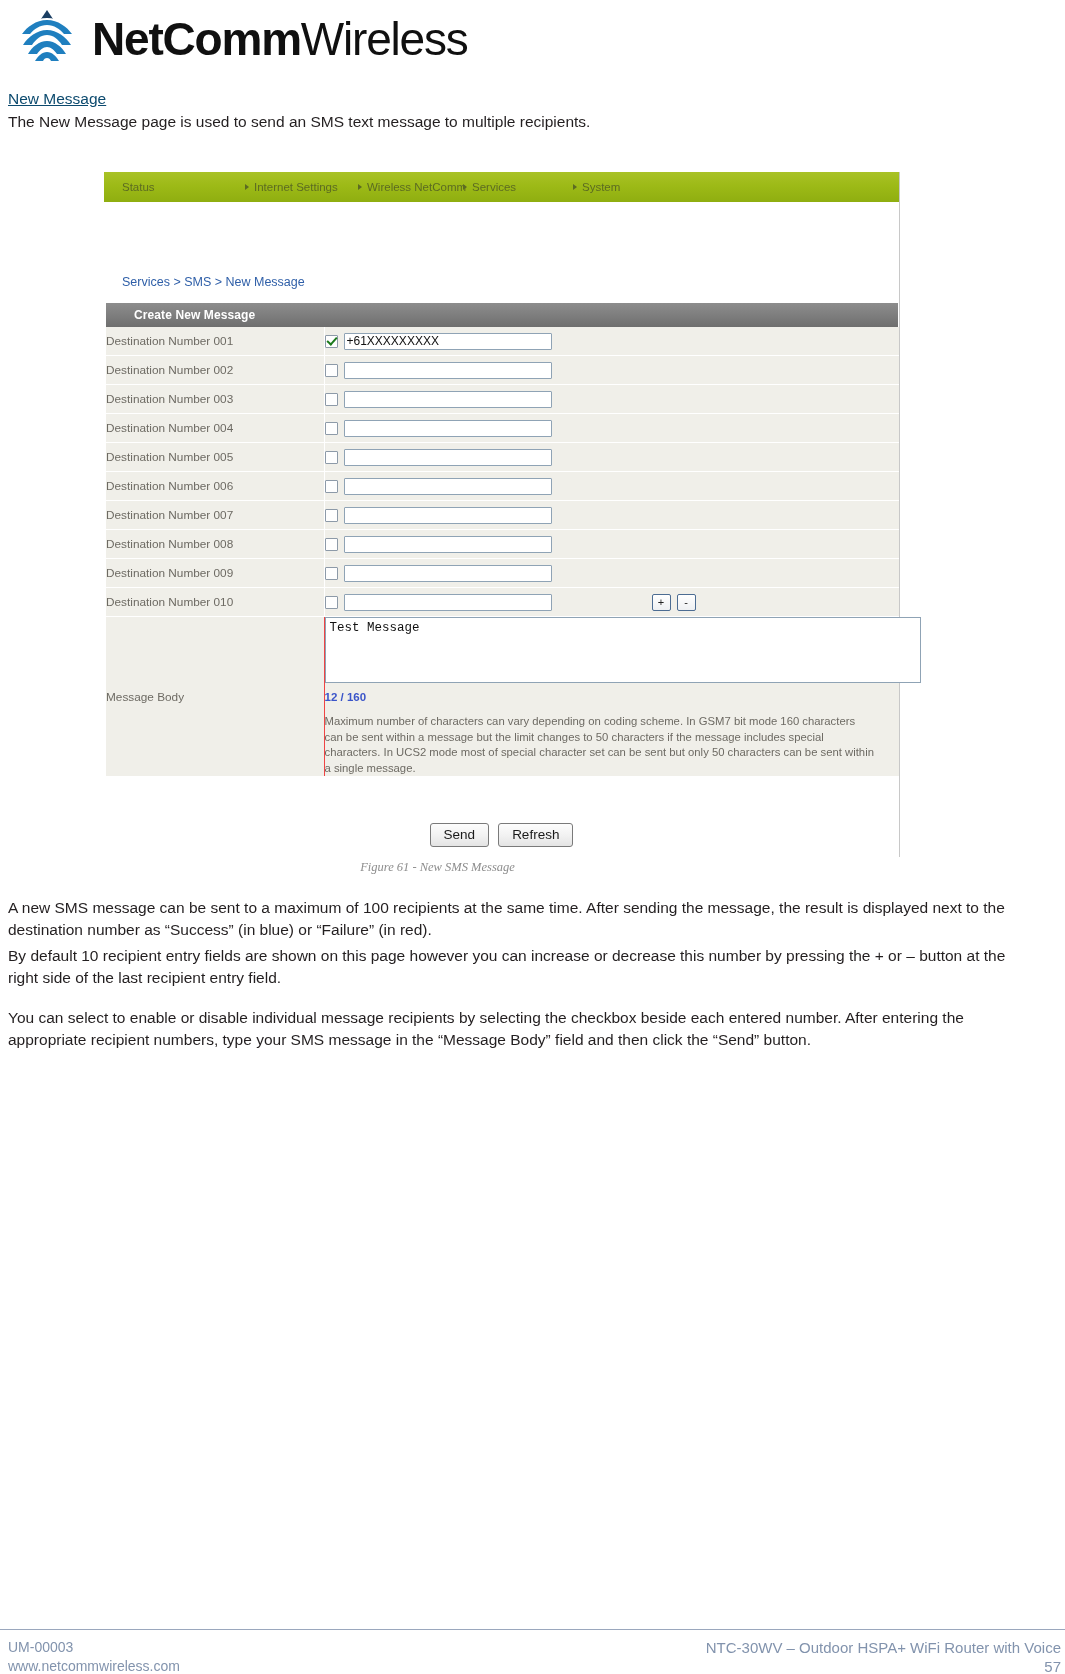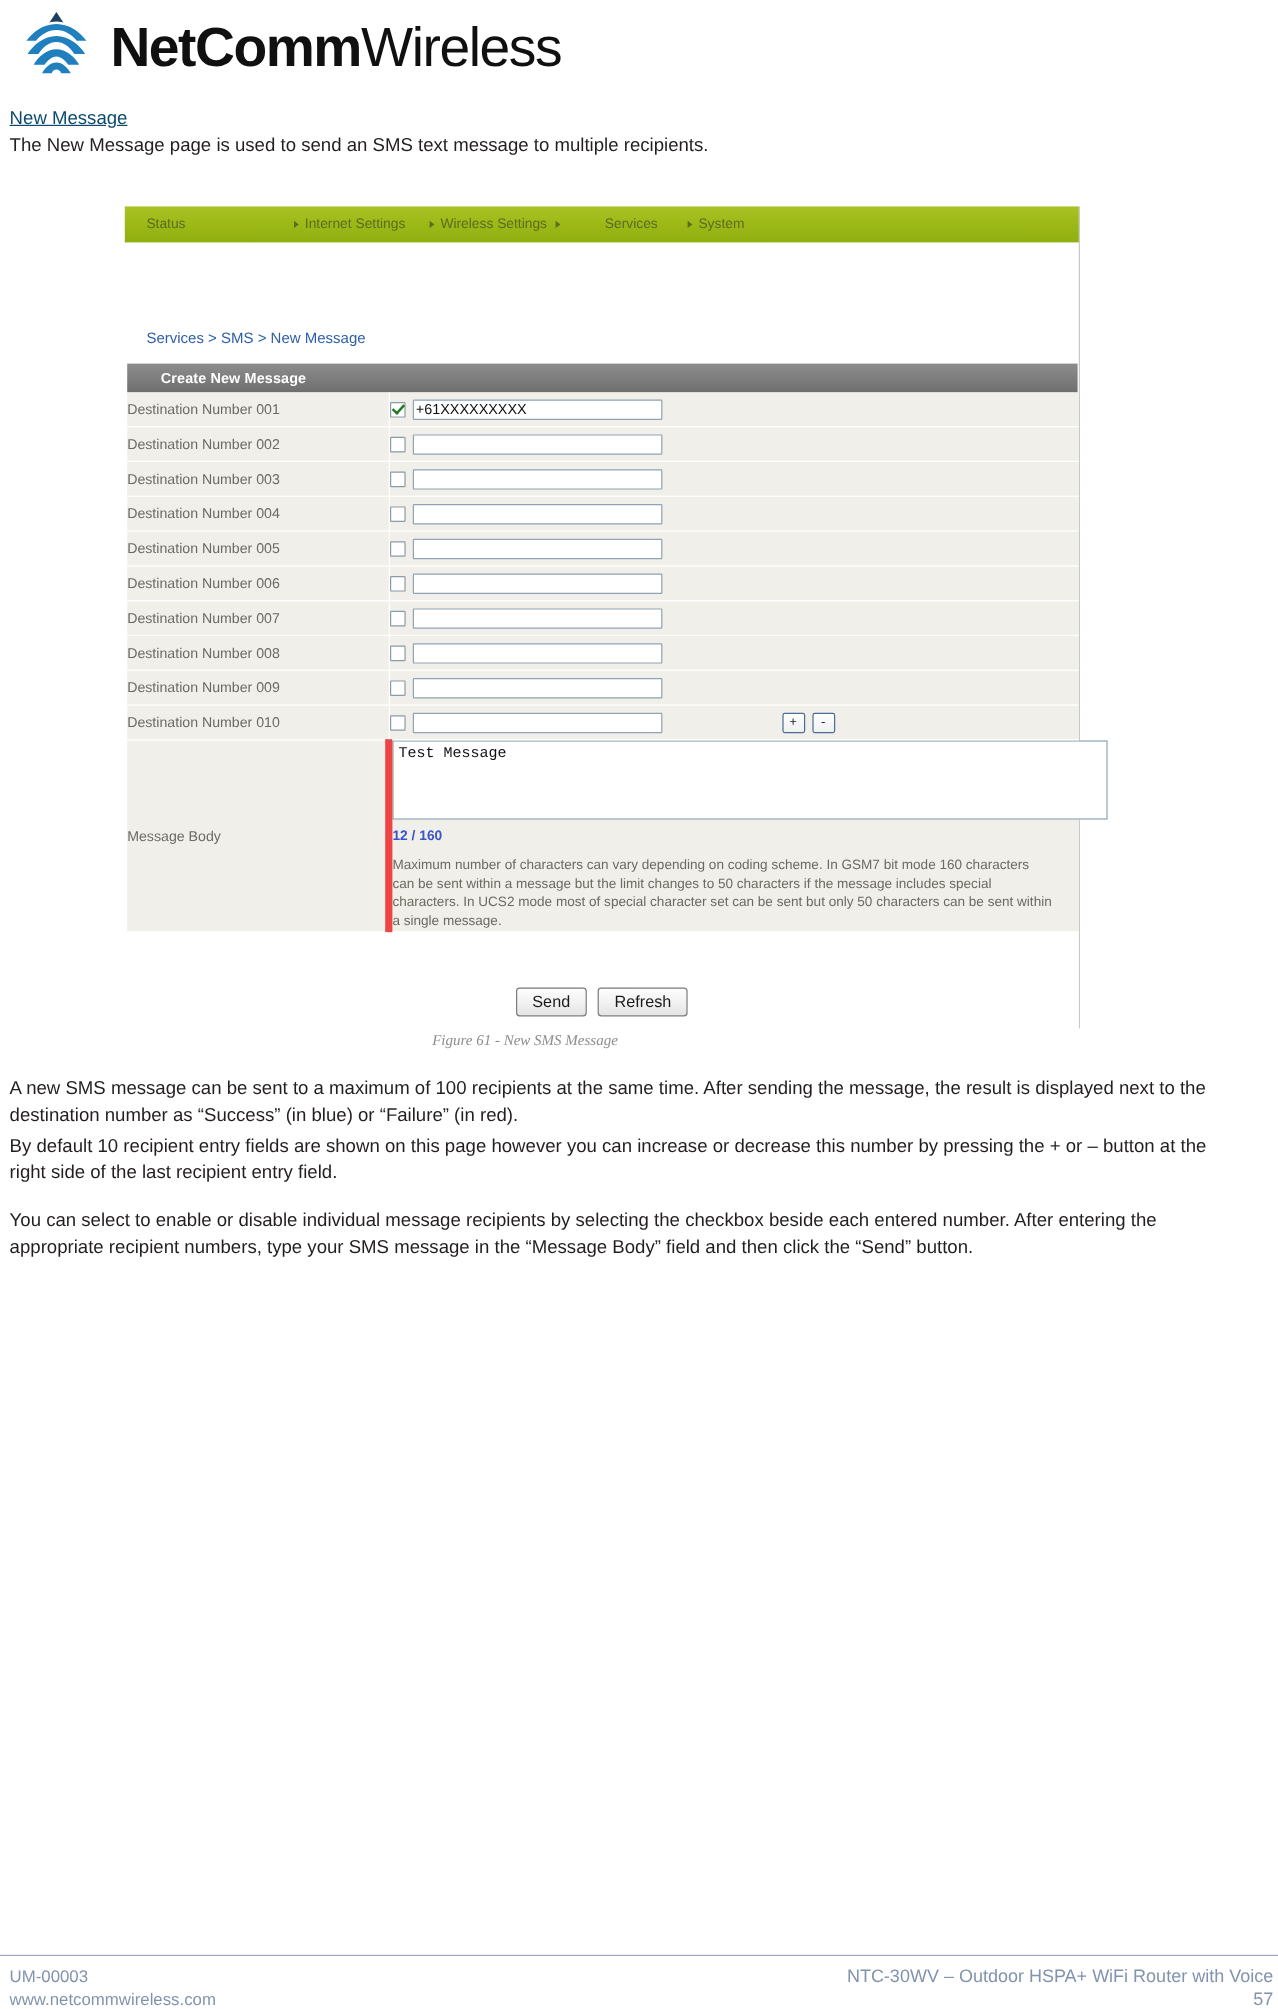--- a/index.html
+++ b/index.html
@@ -91,21 +91,21 @@
   .navitem .arrow {
     width: 0; height: 0;
     border-left: 4px solid #5c6b22;
     border-top: 3.5px solid transparent;
     border-bottom: 3.5px solid transparent;
     margin-right: 5px;
   }
   .nav-status { width: 123px; }
   .nav-internet { width: 113px; }
   .nav-wireless { width: 105px; }
-  .nav-services { width: 110px; gap: 32px; }
+  .nav-services { width: 110px; }
 
   .breadcrumb {
     color: #2f5fa8;
     font-size: 12.5px;
     padding: 25px 0 14px 18px;
     margin-top: 48px;
   }
   .panel-title {
     background: linear-gradient(to bottom, #8d8d8d 0%, #7e7e7e 50%, #6e6e6e 100%);
     color: #ffffff;
@@ -199,21 +199,21 @@
     padding: 0;
     cursor: pointer;
   }
 
   
   td.msg-label {
     width: 218px;
     color: #6d6a63;
     font-size: 11.8px;
     padding-left: 11px;
-    border-right: 6px solid #ef4444;
+    border-right: 1px solid #ef4444;
     vertical-align: middle;
     box-sizing: border-box;
     margin-left: 43px;
   }
   td.msg-field {
     padding: 11px 14px 12px 14px;
     vertical-align: top;
   }
   .msgbox {
     width: 596px;
@@ -337,21 +337,21 @@
     <div class="navbar">
       <div class="navitem nav-status">
         <span>Status</span>
       </div>
       <div class="navitem nav-internet">
         <span class="arrow"></span>
         <span>Internet Settings</span>
       </div>
       <div class="navitem nav-wireless">
         <span class="arrow"></span>
-        <span>Wireless Settings</span>
+        <span>Wireless NetComm</span>
       </div>
       <div class="navitem nav-services">
         <span class="arrow"></span>
         <span>Services</span>
       </div>
       <div class="navitem">
         <span class="arrow"></span>
         <span>System</span>
       </div>
     </div>

